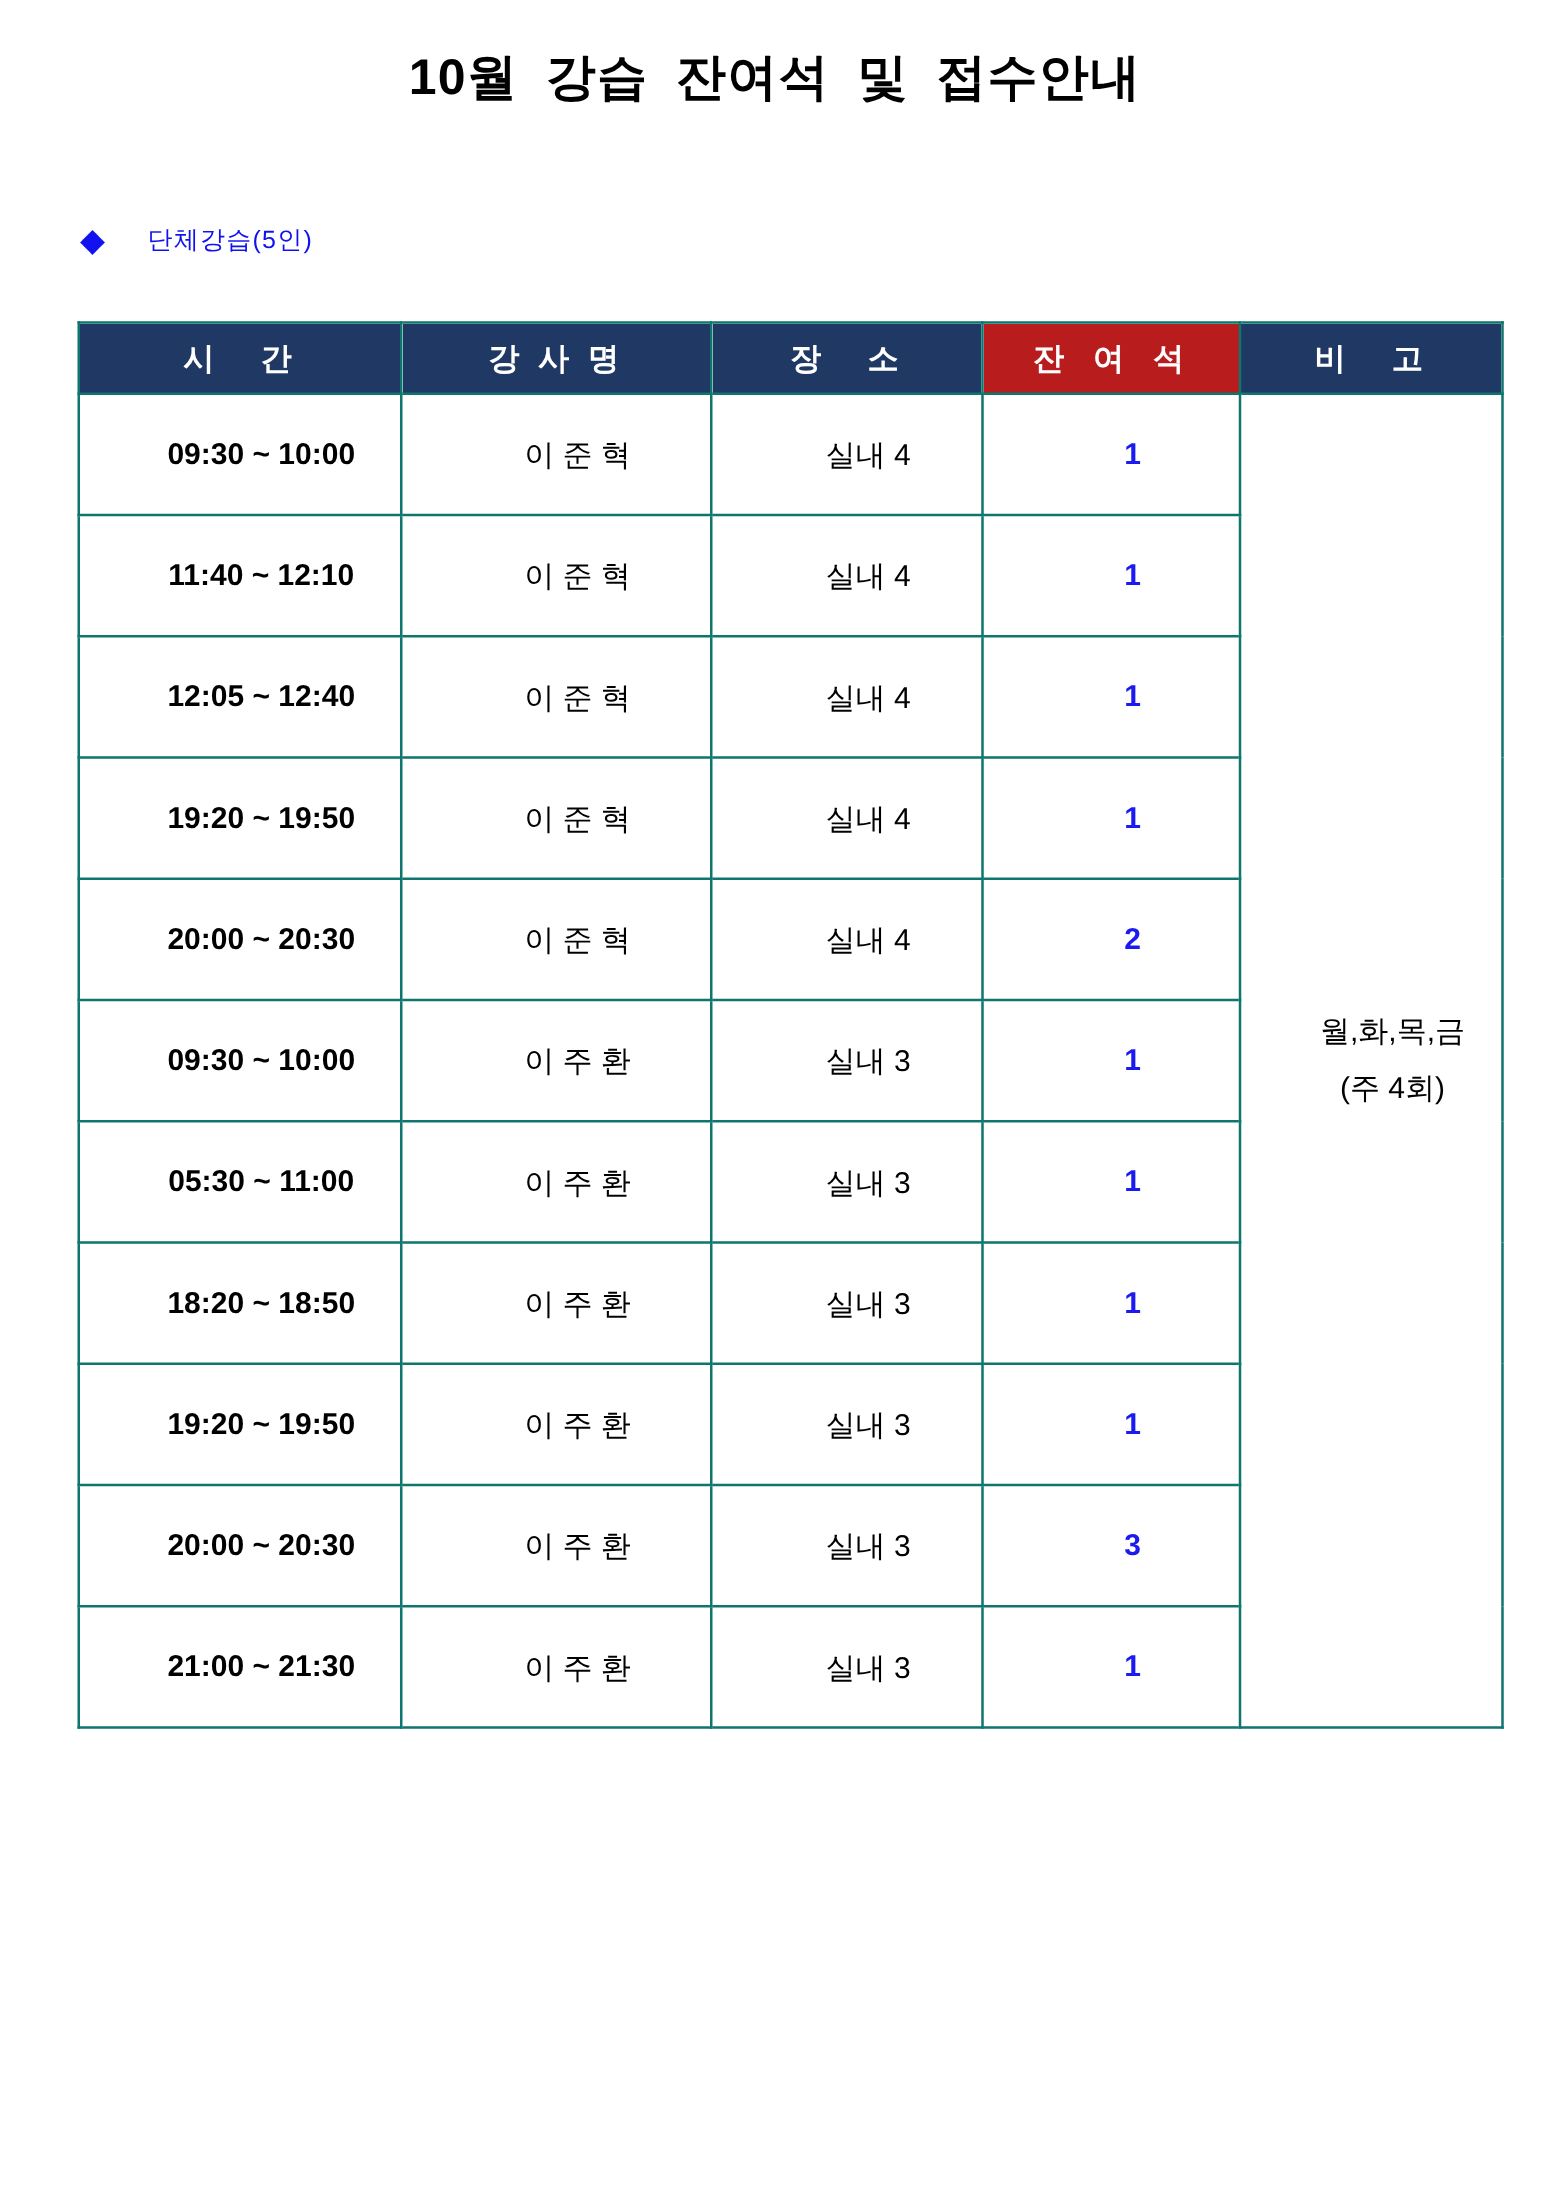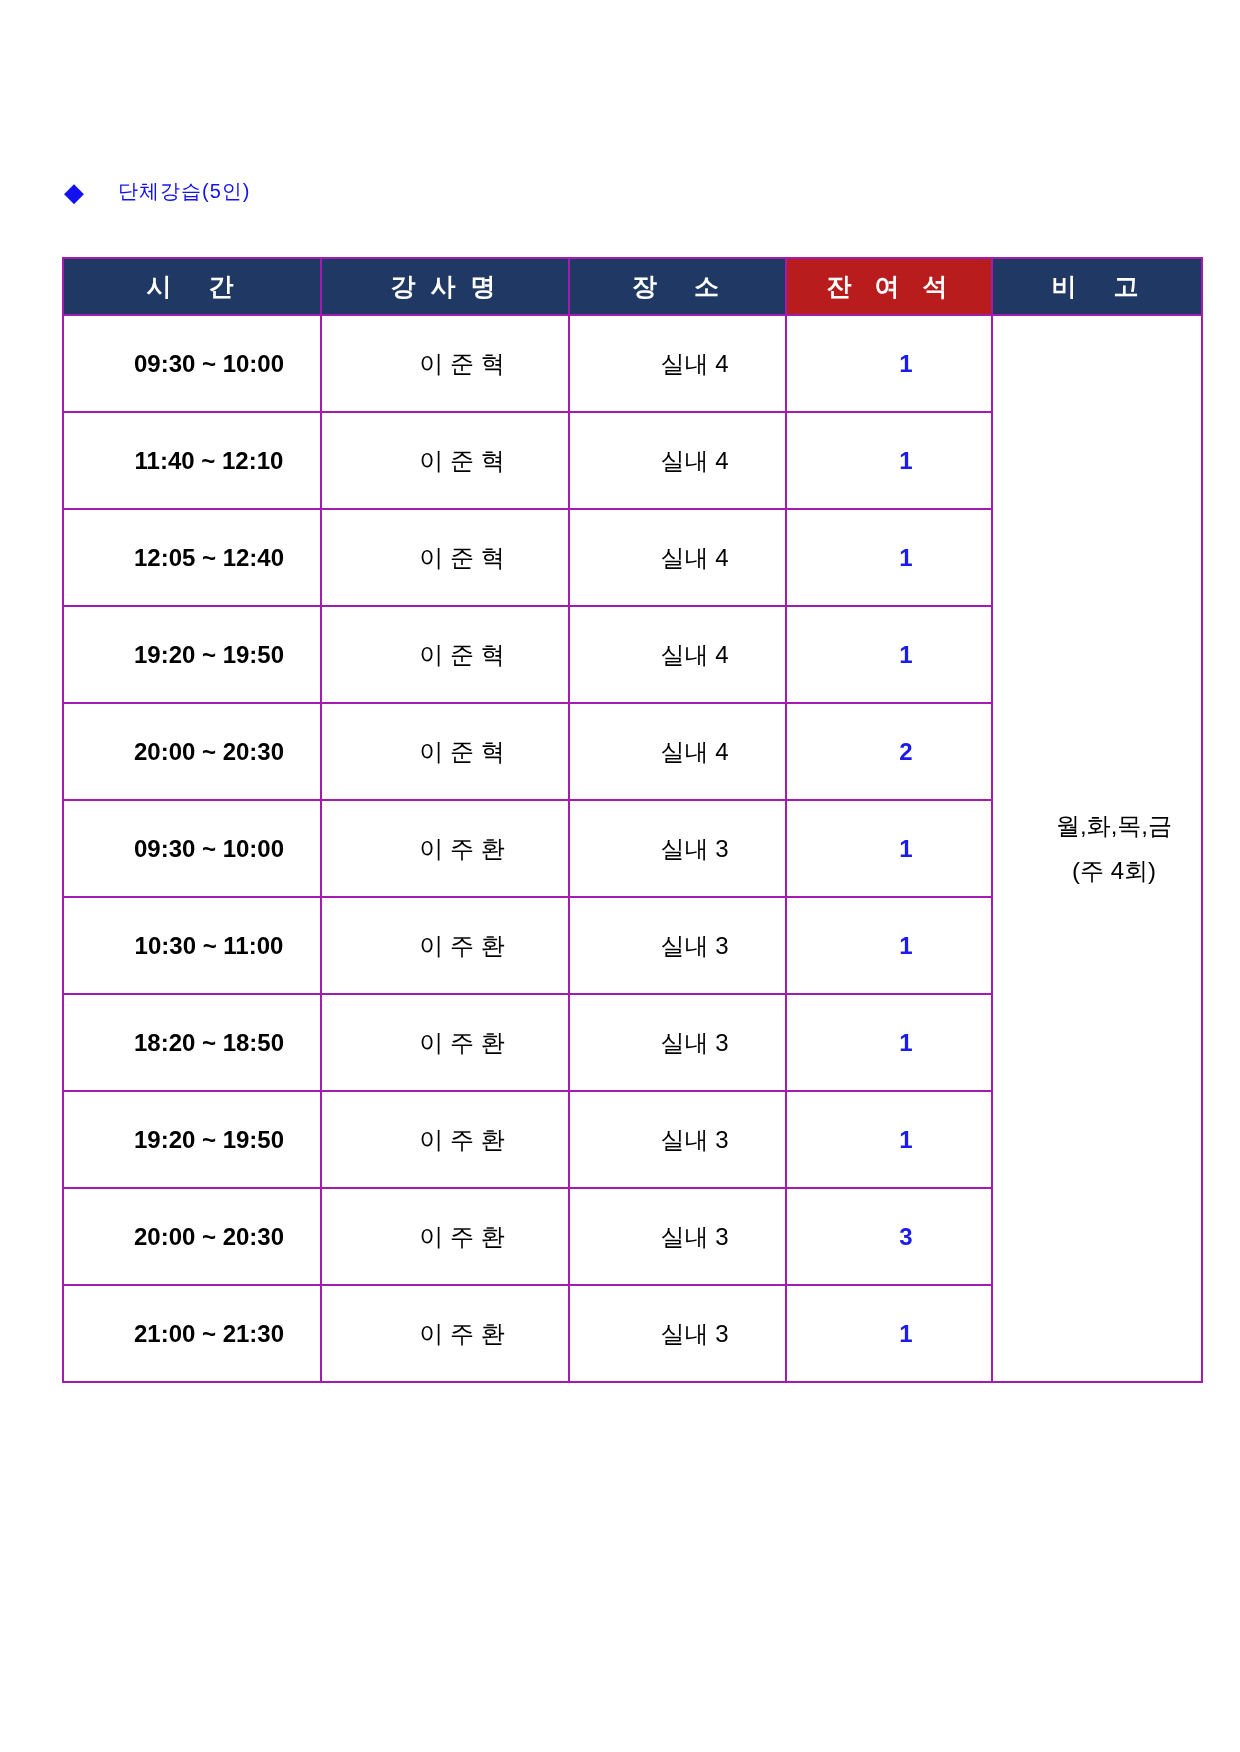--- a/index.html
+++ b/index.html
@@ -44,21 +44,21 @@
     letter-spacing: 1px;
   }
   table.schedule {
     position: absolute;
     top: 257px;
     left: 62px;
     border-collapse: collapse;
     table-layout: fixed;
   }
   table.schedule th, table.schedule td {
-    border: 2px solid #a21caf;
+    border: 2px solid #0f766e;
     text-align: center;
     vertical-align: middle;
     padding: 0;
     overflow: hidden;
   }
   table.schedule th {
     background: #1f3864;
     color: #ffffff;
     font-size: 25px;
     font-weight: bold;
@@ -70,20 +70,21 @@
   td.time-cell { font-weight: bold; color: #000000; white-space: pre; }
   td.instructor-cell, td.place-cell { font-weight: normal; color: #000000; white-space: pre; margin-left: 40px; }
   td.seats-cell { font-weight: bold; font-size: 25px; color: #1b1bf0; }
   td.note-cell { font-weight: normal; font-size: 24px; color: #000000; line-height: 1.85; }
 </style>
 </head>
 <body>
 
 <div class="page">
 
+  <h1 class="doc-title">10월 강습 잔여석 및 접수안내</h1>
 
   <div class="section-header">
     <span class="diamond" style="color: rgb(18, 18, 240);">◆</span>
     <span class="section-label" style="color: rgb(18, 18, 240);">단체강습(5인)</span>
   </div>
 
   <table class="schedule">
     <colgroup>
       <col style="width:258px">
       <col style="width:248px">
@@ -135,21 +136,21 @@
           <td class="place-cell">실내 4</td>
           <td class="seats-cell" style="color: rgb(27, 27, 240);">2</td>
         </tr>
         <tr>
           <td class="time-cell">09:30 ~ 10:00</td>
           <td class="instructor-cell">이 주 환</td>
           <td class="place-cell">실내 3</td>
           <td class="seats-cell" style="color: rgb(27, 27, 240);">1</td>
         </tr>
         <tr>
-          <td class="time-cell">10:30 ~ 11:00</td>
+          <td class="time-cell">05:30 ~ 11:00</td>
           <td class="instructor-cell">이 주 환</td>
           <td class="place-cell">실내 3</td>
           <td class="seats-cell" style="color: rgb(27, 27, 240);">1</td>
         </tr>
         <tr>
           <td class="time-cell">18:20 ~ 18:50</td>
           <td class="instructor-cell">이 주 환</td>
           <td class="place-cell">실내 3</td>
           <td class="seats-cell" style="color: rgb(27, 27, 240);">1</td>
         </tr>

